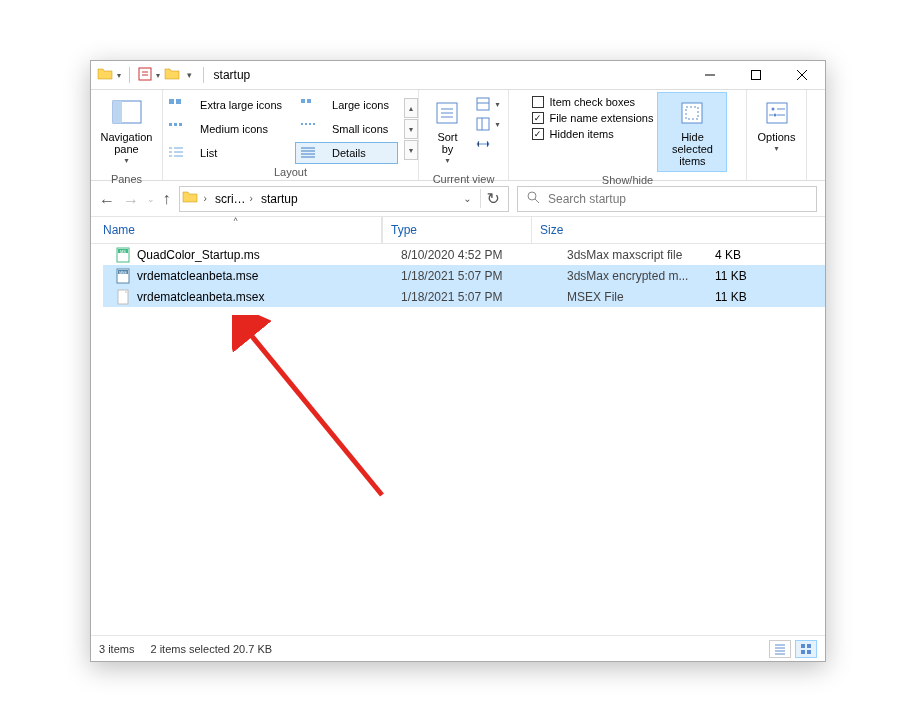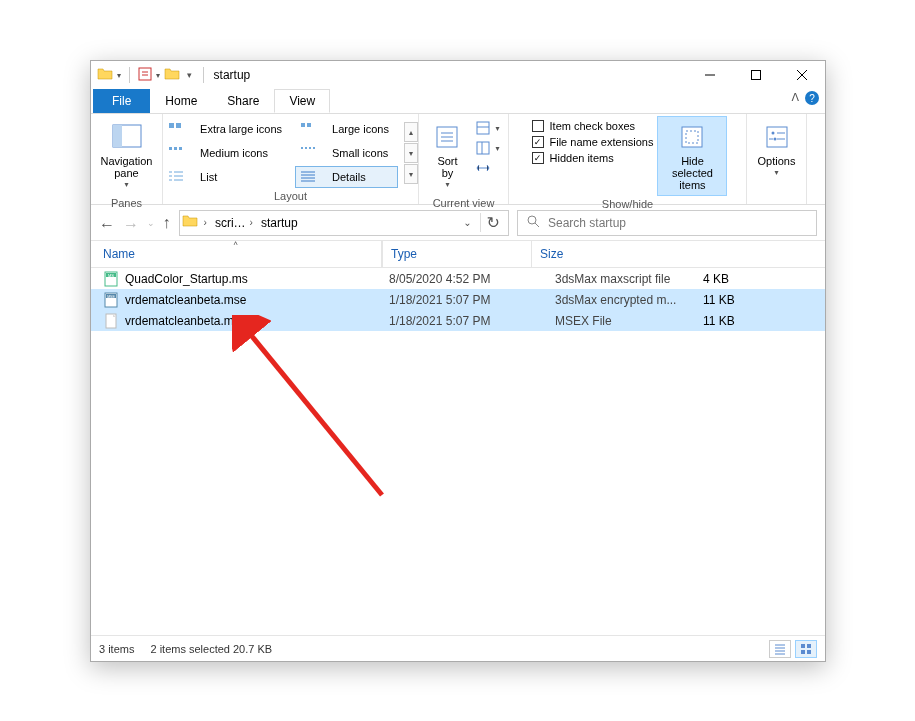--- a/index.html
+++ b/index.html
@@ -62,21 +62,21 @@
   .content { flex:1; display:flex; flex-direction:column; overflow:hidden; font-size:12px; }
   .cols { display:flex; border-bottom:1px solid #e5e5e5; padding-right:4px; }
   .col-h { padding: 6px 8px; color:#1a5eb3; font-size:12px; border-right:1px solid transparent; position:relative;}
   .col-h .sort { position:absolute; top:-2px; left:50%; transform:translateX(-50%); font-size:8px; color:#555;}
   .c-name { width: 290px; padding-left: 12px; }
   .c-date { width: 166px; }
   .c-type { width: 148px; }
   .c-size { width: 80px; text-align:left; }
   .col-sep { width:1px; background:#e5e5e5; }
   
-  .rows { flex:1; overflow:auto; }
+  .rows { flex:1; overflow:auto;margin-left:12px; }
   .row { display:flex; align-items:center; height:21px; padding-right:4px; }
   .row.selected { background:#cce8ff; }
   .cell { padding: 0 8px; white-space:nowrap; overflow:hidden; text-overflow:ellipsis; color:#000; }
   .cell.type,.cell.date { color:#444;}
   .cell.size { }
   .c-name-cell { width:290px; display:flex; align-items:center; gap:6px; padding-left: 12px; }
   .file-ico { width:16px; height:16px; display:inline-flex; align-items:center; justify-content:center; }
   
   
   .statusbar { height:26px; border-top:1px solid #e5e5e5; display:flex; align-items:center; padding:0 8px; font-size:11px; color:#333; }
@@ -129,28 +129,20 @@
           </svg>
         </div>
       <div class="win-btn close">
           <svg width="10" height="10" viewBox="0 0 10 10">
             <path stroke="#000" d="M0 0l10 10M10 0L0 10"></path>
           </svg>
         </div>
     </div>
   </div>
 
-  <div class="ribbon-tabs">
-    <div class="ribbon-tab file">File</div>
-    <div class="ribbon-tab">Home</div>
-    <div class="ribbon-tab">Share</div>
-    <div class="ribbon-tab active">View</div>
-    <span class="ribbon-collapse">ᐱ</span>
-    <span class="help-icon">?</span>
-  </div>
 
   <div class="ribbon">
 
     <div class="group" style="width:72px">
       <div class="group-body">
         <div class="big-btn">
           <span class="glyph">
               <svg viewBox="0 0 32 32">
                 <rect x="2" y="4" width="28" height="22" fill="#fff" stroke="#5b8bd0"></rect>
                 <rect x="2" y="4" width="9" height="22" fill="#bcd5f0"></rect>
@@ -366,21 +358,21 @@
           <div class="cell c-name-cell">
             <span class="file-ico">
               <svg width="16" height="16" viewBox="0 0 16 16">
                 <rect x="2" y="1" width="12" height="14" fill="#fff" stroke="#4b8"></rect>
                 <rect x="3" y="2" width="10" height="4" fill="#4b8"></rect>
                 <text x="8" y="5.5" font-size="4" fill="#fff" text-anchor="middle">MS</text>
               </svg>
             </span>
             <span>QuadColor_Startup.ms</span>
           </div>
-          <div class="cell date" style="width:166px">8/05/2020 4:52 PM</div>
+          <div class="cell date" style="width:166px">8/10/2020 4:52 PM</div>
           <div class="cell type" style="width:148px">3dsMax maxscript file</div>
           <div class="cell size" style="width:80px">4 KB</div>
         </div>
         <div class="row selected">
           <div class="cell c-name-cell">
             <span class="file-ico">
               <svg width="16" height="16" viewBox="0 0 16 16">
                 <rect x="2" y="1" width="12" height="14" fill="#fff" stroke="#58a"></rect>
                 <rect x="3" y="2" width="10" height="4" fill="#58a"></rect>
                 <text x="8" y="5.5" font-size="3.5" fill="#fff" text-anchor="middle">MSE</text>

